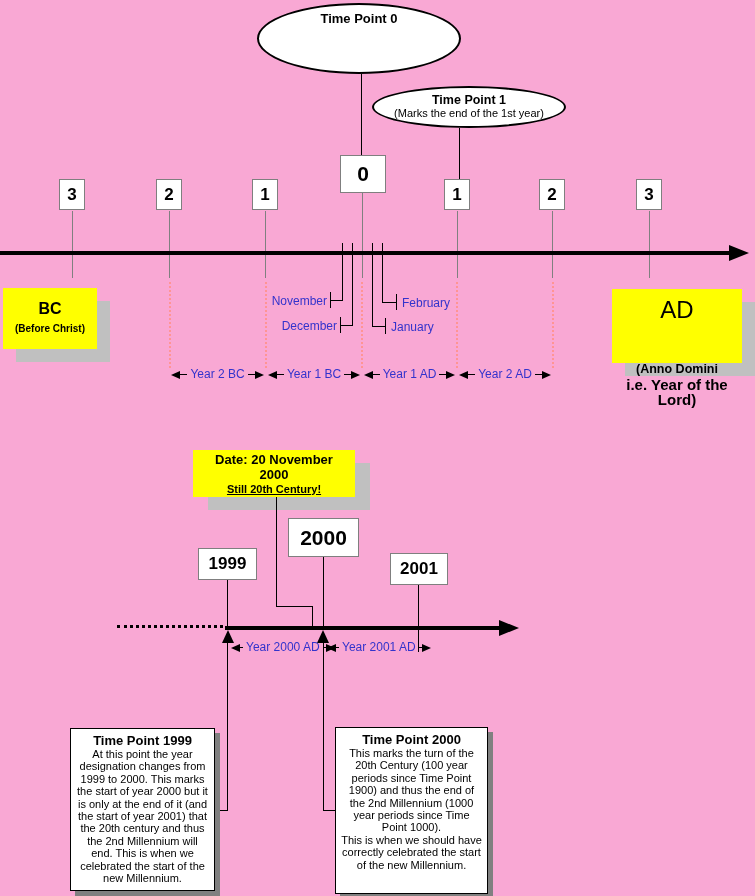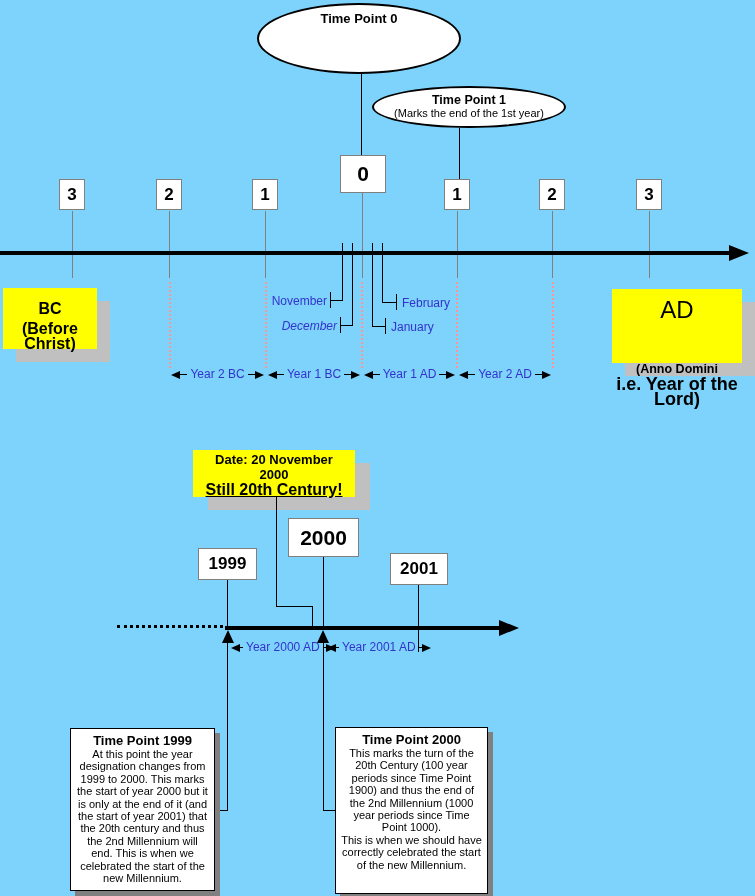--- a/index.html
+++ b/index.html
@@ -1,16 +1,16 @@
 <!DOCTYPE html>
 <html><head>
 <meta charset="utf-8">
 <style>
   html,body{margin:0;padding:0;background:#fff;}
-  .canvas{position:relative;width:755px;height:896px;background:#7dd3fc;overflow:hidden;
+  .canvas{position:relative;width:755px;height:896px;background:#f9a8d4;overflow:hidden;
           font-family:"Liberation Sans","DejaVu Sans",sans-serif;color:#000;}
   .abs{position:absolute;}
   .vl{position:absolute;width:1px;background:#000;}
   .vl.gray{background:#808080;}
   .hl{position:absolute;height:1px;background:#000;}
   .tl{position:absolute;height:4px;background:#000;}
   .arrow-r{position:absolute;width:0;height:0;border-top:8px solid transparent;
            border-bottom:8px solid transparent;border-left:20px solid #000;}
   .arrow-up{position:absolute;width:0;height:0;border-left:6px solid transparent;
             border-right:6px solid transparent;border-bottom:13px solid #000;}
@@ -93,21 +93,21 @@
     </div>
 
   <div class="vl" style="left:342px;top:255px;height:45px;"></div>
   <div class="hl" style="left:331px;top:300px;width:12px;"></div>
   <div class="bar" style="left:330px;top:292px;"></div>
   <div class="bluelbl" style="left:227px;top:294px;width:100px;text-align:right;">November</div>
 
   <div class="vl" style="left:352px;top:255px;height:70px;"></div>
   <div class="hl" style="left:341px;top:325px;width:12px;"></div>
   <div class="bar" style="left:340px;top:317px;"></div>
-  <div class="bluelbl" style="left:237px;top:319px;width:100px;text-align:right;font-style:italic;">December</div>
+  <div class="bluelbl" style="left:237px;top:319px;width:100px;text-align:right;">December</div>
 
   <div class="vl" style="left:372px;top:255px;height:71px;"></div>
   <div class="hl" style="left:372px;top:326px;width:13px;"></div>
   <div class="bar" style="left:385px;top:318px;"></div>
   <div class="bluelbl" style="left:391px;top:320px;">January</div>
 
   <div class="vl" style="left:382px;top:255px;height:47px;"></div>
   <div class="hl" style="left:382px;top:302px;width:14px;"></div>
   <div class="bar" style="left:396px;top:294px;"></div>
   <div class="bluelbl" style="left:402px;top:296px;">February</div>
@@ -142,32 +142,32 @@
   <div class="span-arrow" style="left:459px;top:368px;width:92px;">
     <div class="sa-left"></div>
     <div class="sa-line"></div>
     <div class="sa-text">Year 2 AD</div>
     <div class="sa-line"></div>
     <div class="sa-right"></div>
   </div>
 
   <div class="yellowbox" style="left:3px;top:288px;width:94px;height:61px;padding-top:8px;">
     <div style="font-weight:bold;font-size:16px;line-height:25px;">BC</div>
-    <div style="font-weight:bold;font-size:16px;line-height:15px;">(Before Christ)</div>
+    <div style="font-weight:bold;font-size:10px;line-height:15px;">(Before Christ)</div>
   </div>
   <div class="yellowbox" style="left:612px;top:289px;width:130px;height:74px;padding-top:8px;">
     <div style="font-weight:normal;font-size:24px;line-height:25px;">AD</div>
     <div style="font-weight:bold;font-size:12.5px;line-height:15px;margin-top:40px;">(Anno Domini</div>
-    <div style="font-weight:bold;font-size:18px;line-height:15px;">i.e. Year of the Lord)</div>
+    <div style="font-weight:bold;font-size:15px;line-height:15px;">i.e. Year of the Lord)</div>
   </div>
 
   <div class="yellowbox" style="left:193px;top:450px;width:162px;height:47px;box-shadow:15px 13px 0 #C0C0C0;padding-top:2px;">
     <div style="font-weight:bold;font-size:13px;line-height:15px;">Date: 20 November</div>
     <div style="font-weight:bold;font-size:13px;line-height:15px;">2000</div>
-    <div style="font-weight:bold;font-size:16px;line-height:15px;text-decoration:underline;">Still 20th Century!</div>
+    <div style="font-weight:bold;font-size:11px;line-height:15px;text-decoration:underline;">Still 20th Century!</div>
   </div>
 
   <div class="vl" style="left:276px;top:497px;height:110px;"></div>
   <div class="hl" style="left:276px;top:606px;width:37px;"></div>
   <div class="vl" style="left:312px;top:606px;height:22px;"></div>
 
   <div class="vl" style="left:227px;top:579px;height:50px;"></div>
   <div class="vl" style="left:323px;top:556px;height:73px;"></div>
   <div class="vl" style="left:418px;top:584px;height:68px;"></div>
 

